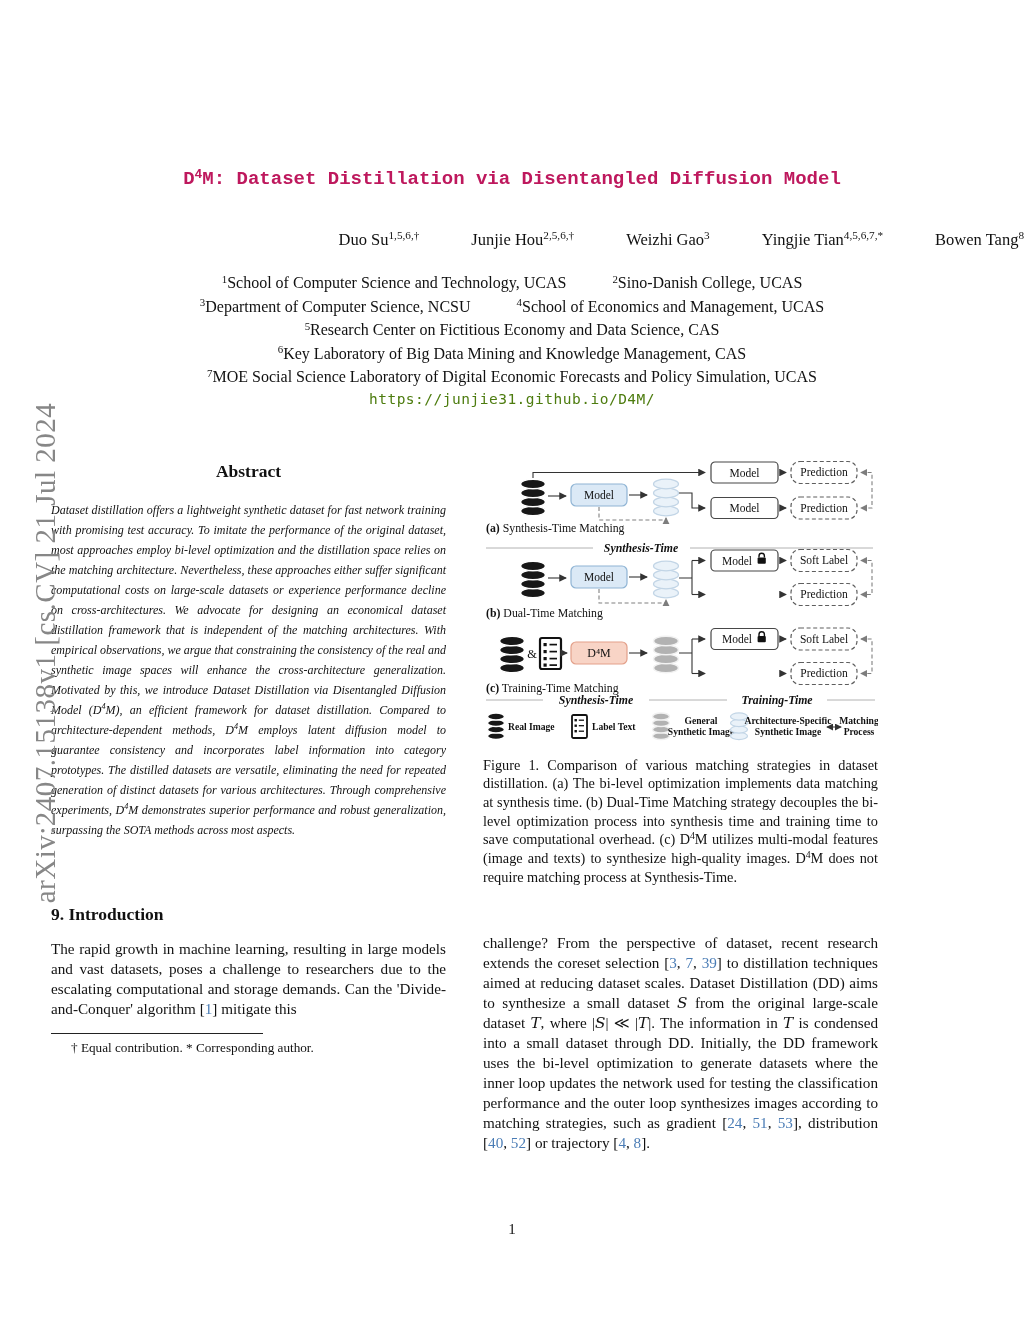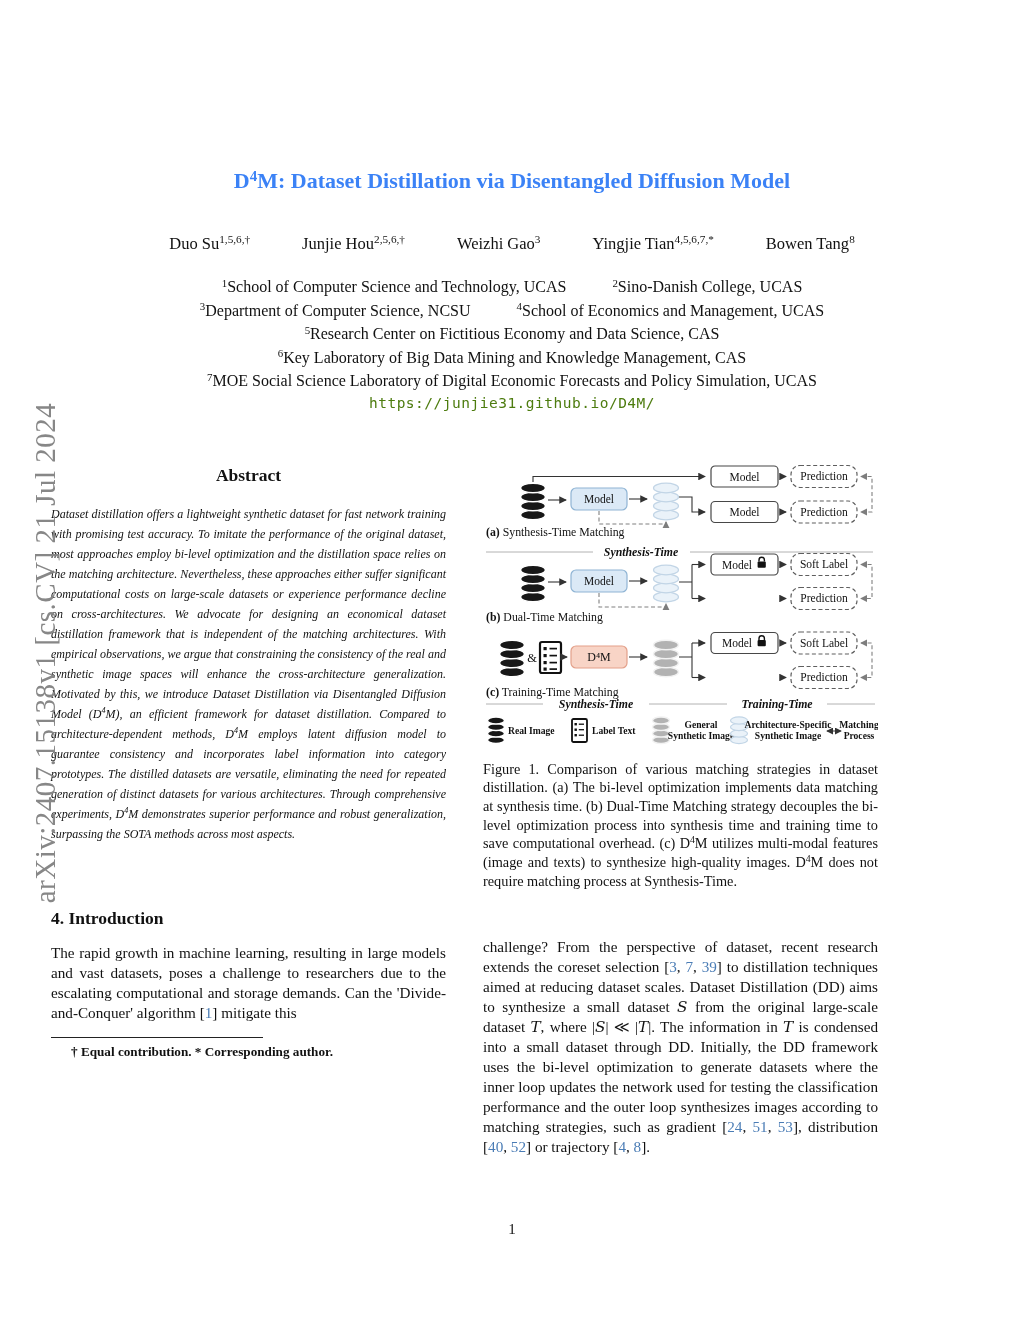--- a/index.html
+++ b/index.html
@@ -20,24 +20,24 @@
     line-height:38px;
     transform:rotate(-90deg);
     transform-origin:center center;
     text-align:center;
     font-size:29px;
     color:#878787;
     letter-spacing:0.5px;
     white-space:nowrap;
   }
   .header{padding-top:168px;text-align:center;}
-  .title{font-size:22px;font-weight:bold;color:#3b82f6;}
+  .title{font-size:19px;font-weight:bold;color:#be185d;font-family:Liberation Mono, monospace;}
   .authors{
     margin-top:40px;
-    display:flex;justify-content:center;gap:52px;
+    display:flex;justify-content:flex-end;gap:52px;
     font-size:16.5px;
   }
   sup{font-size:0.68em;line-height:0;position:relative;vertical-align:baseline;top:-0.5em;}
   .affils{margin-top:21px;font-size:16px;line-height:23.5px;}
   .affil-line{text-align:center;}
   .affil-item{display:inline-block;}
   .affil-line .affil-item + .affil-item{margin-left:42px;}
   .proj-url{
     margin-top:2px;text-align:center;
     font-family:"DejaVu Sans Mono","Liberation Mono",monospace;
@@ -56,21 +56,21 @@
     font-size:12px;line-height:20px;
     text-align:justify;
     hyphens:auto;
   }
   .section-heading{font-size:17.5px;font-weight:bold;margin:64px 0 14px 0;}
   .body-par{font-size:15.2px;line-height:20px;text-align:justify;hyphens:auto;}
   .cite{color:#4a7cb5;}
   .mcal{font-style:italic;font-family:"DejaVu Serif",serif;}
   .footnote{margin-top:14px;}
   .footnote-rule{width:212px;border:none;border-top:1px solid #222;margin:0 0 6px 0;}
-  .footnote-text{font-size:13.2px;padding-left:20px;font-weight:bold;}
+  .footnote-text{font-size:13.2px;padding-left:20px;}
   .fig-caption{
     margin-top:8px;
     font-size:14.3px;line-height:18.7px;
     text-align:justify;hyphens:auto;
   }
   .right-par{margin-top:47px;}
   .page-number{
     position:absolute;left:0;right:0;top:1221px;
     text-align:center;font-size:15px;
   }
@@ -137,21 +137,21 @@
       <a href="#">https://junjie31.github.io/D4M/</a>
     </div>
   </div>
 
   <div class="columns">
 
     <div class="col">
       <div class="abstract-heading">Abstract</div>
       <div class="abstract-text">Dataset distillation offers a lightweight synthetic dataset for fast network training with promising test accuracy. To imitate the performance of the original dataset, most approaches employ bi-level optimization and the distillation space relies on the matching architecture. Nevertheless, these approaches either suffer significant computational costs on large-scale datasets or experience performance decline on cross-architectures. We advocate for designing an economical dataset distillation framework that is independent of the matching architectures. With empirical observations, we argue that constraining the consistency of the real and synthetic image spaces will enhance the cross-architecture generalization. Motivated by this, we introduce Dataset Distillation via Disentangled Diffusion Model (D<sup>4</sup>M), an efficient framework for dataset distillation. Compared to architecture-dependent methods, D<sup>4</sup>M employs latent diffusion model to guarantee consistency and incorporates label information into category prototypes. The distilled datasets are versatile, eliminating the need for repeated generation of distinct datasets for various architectures. Through comprehensive experiments, D<sup>4</sup>M demonstrates superior performance and robust generalization, surpassing the SOTA methods across most aspects.</div>
 
-      <div class="section-heading">4. Introduction</div>
+      <div class="section-heading">9. Introduction</div>
       <div class="body-par">The rapid growth in machine learning, resulting in large models and vast datasets, poses a challenge to researchers due to the escalating computational and storage demands. Can the 'Divide-and-Conquer' algorithm [<span class="cite">1</span>] mitigate this</div>
 
       <div class="footnote">
         <hr class="footnote-rule">
         <div class="footnote-text">† Equal contribution.  * Corresponding author.</div>
       </div>
     </div>
 
     <div class="col">
 

